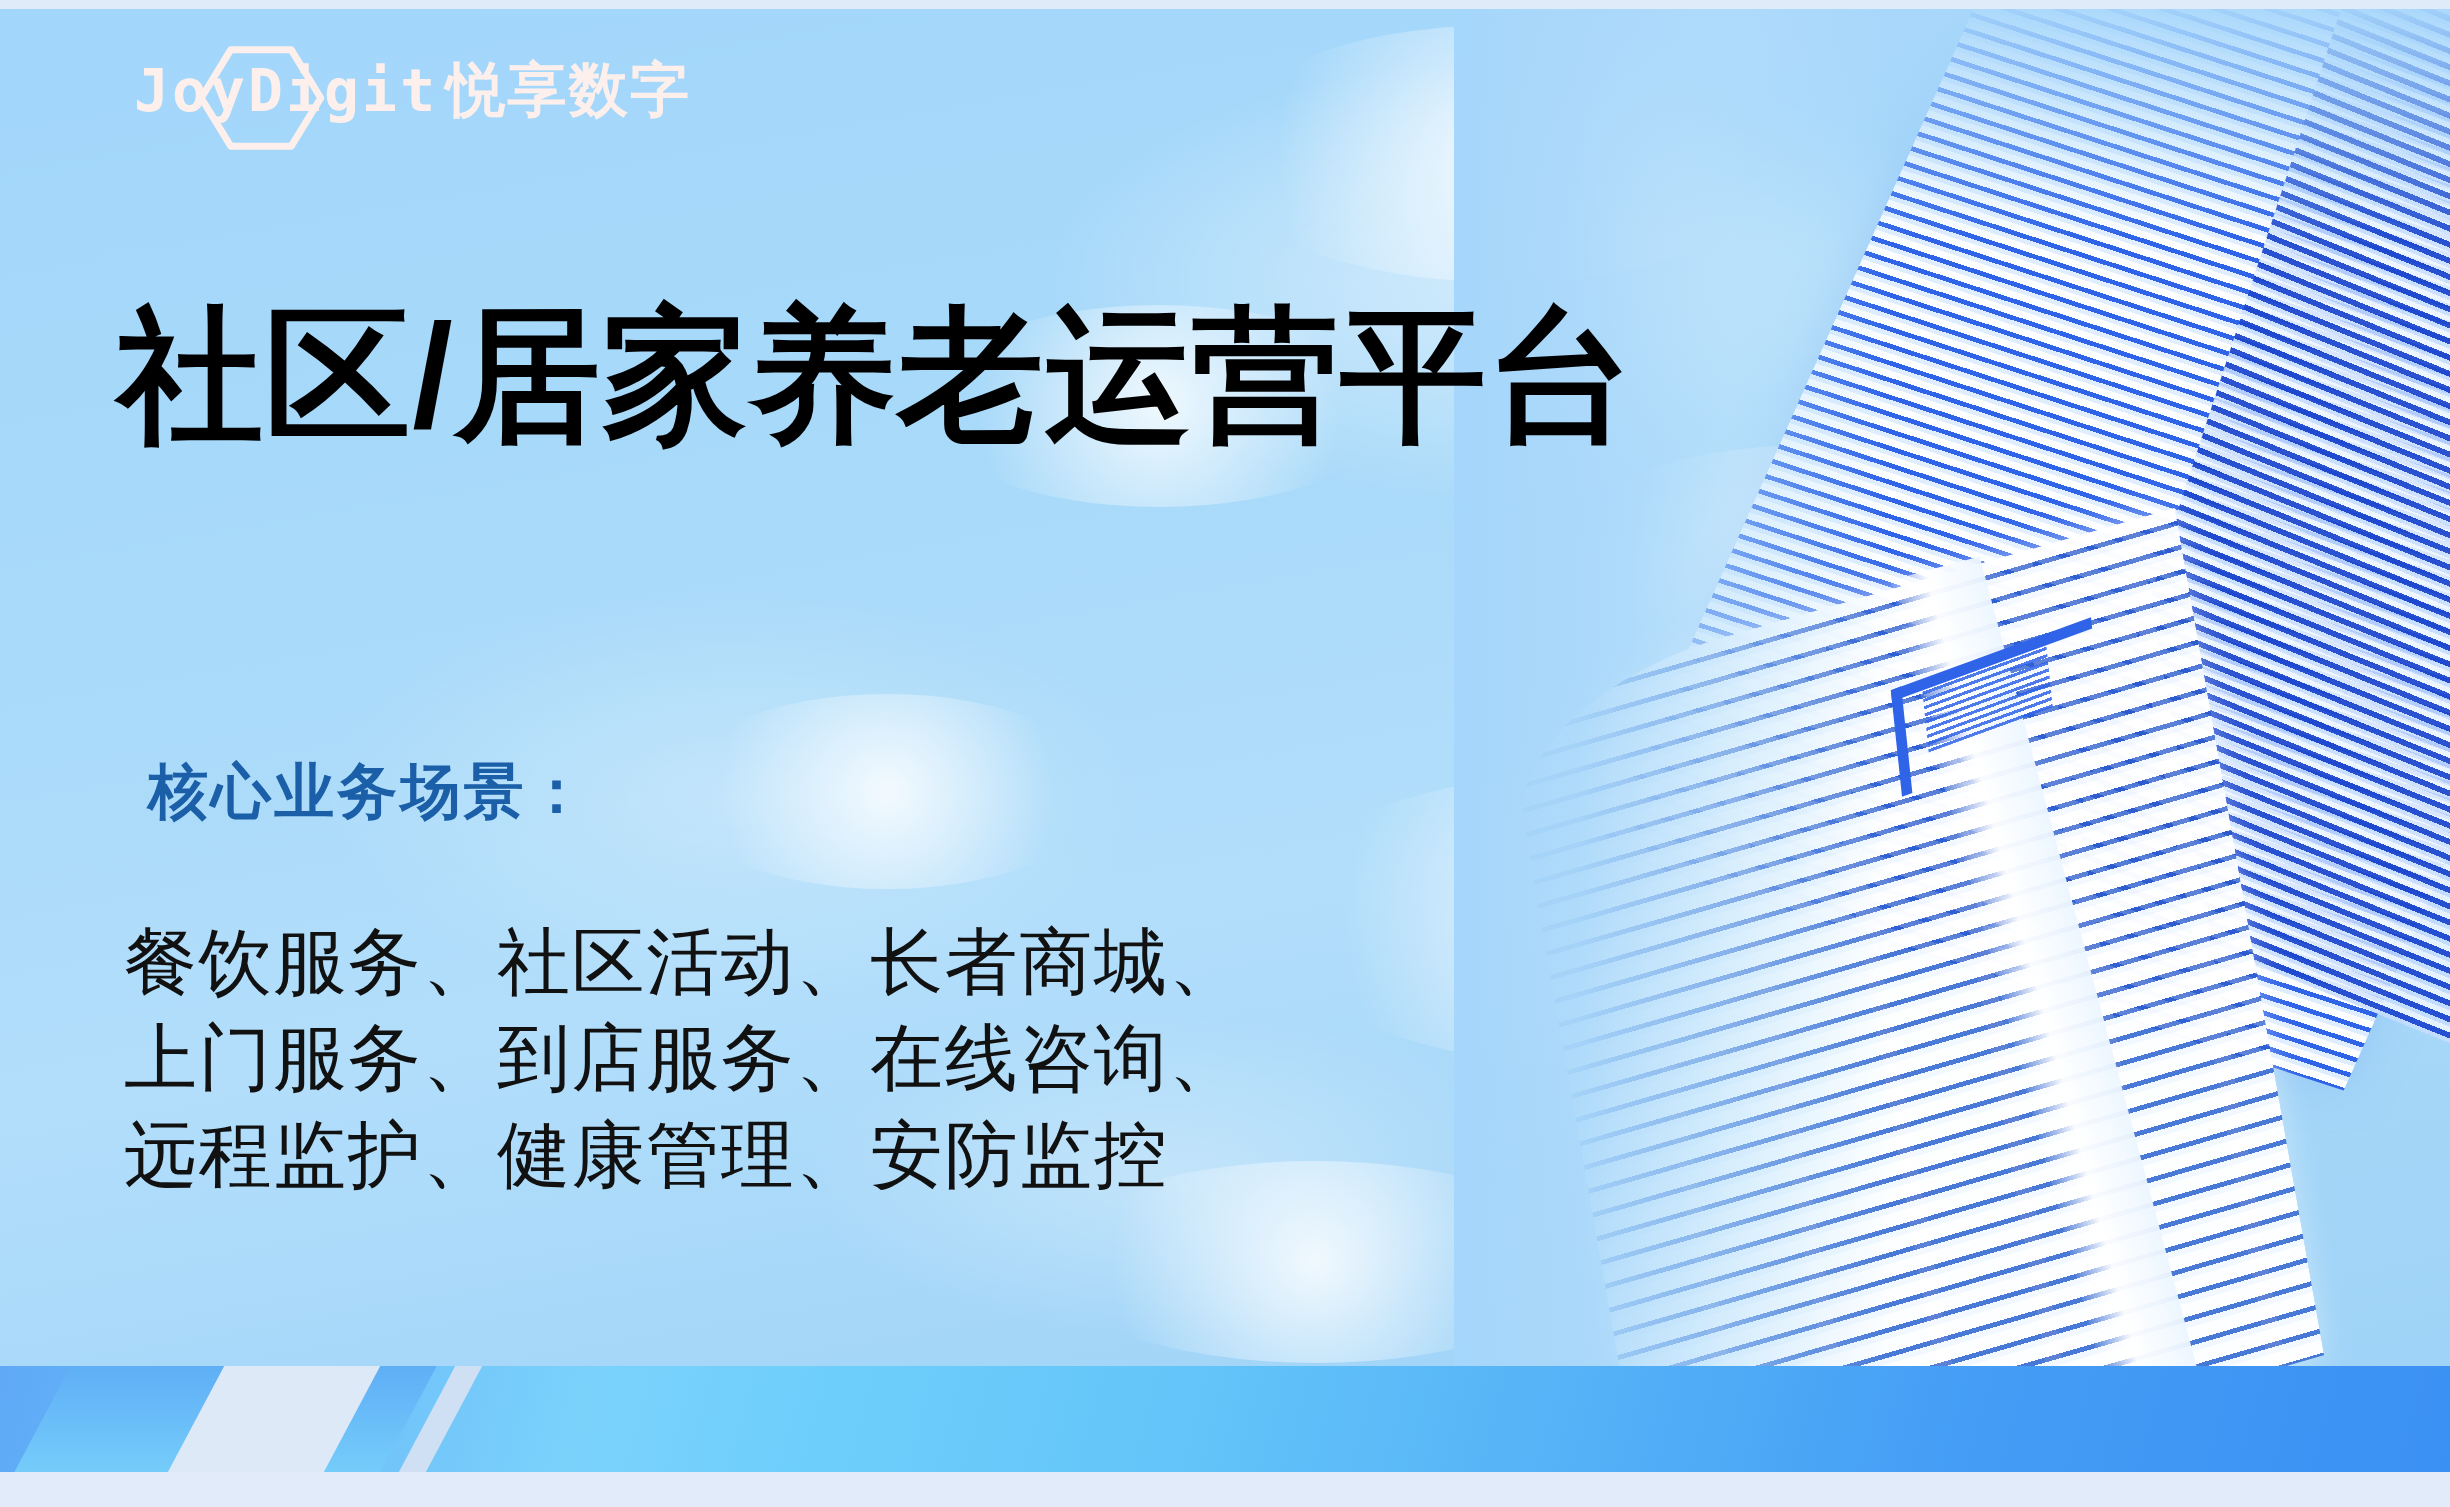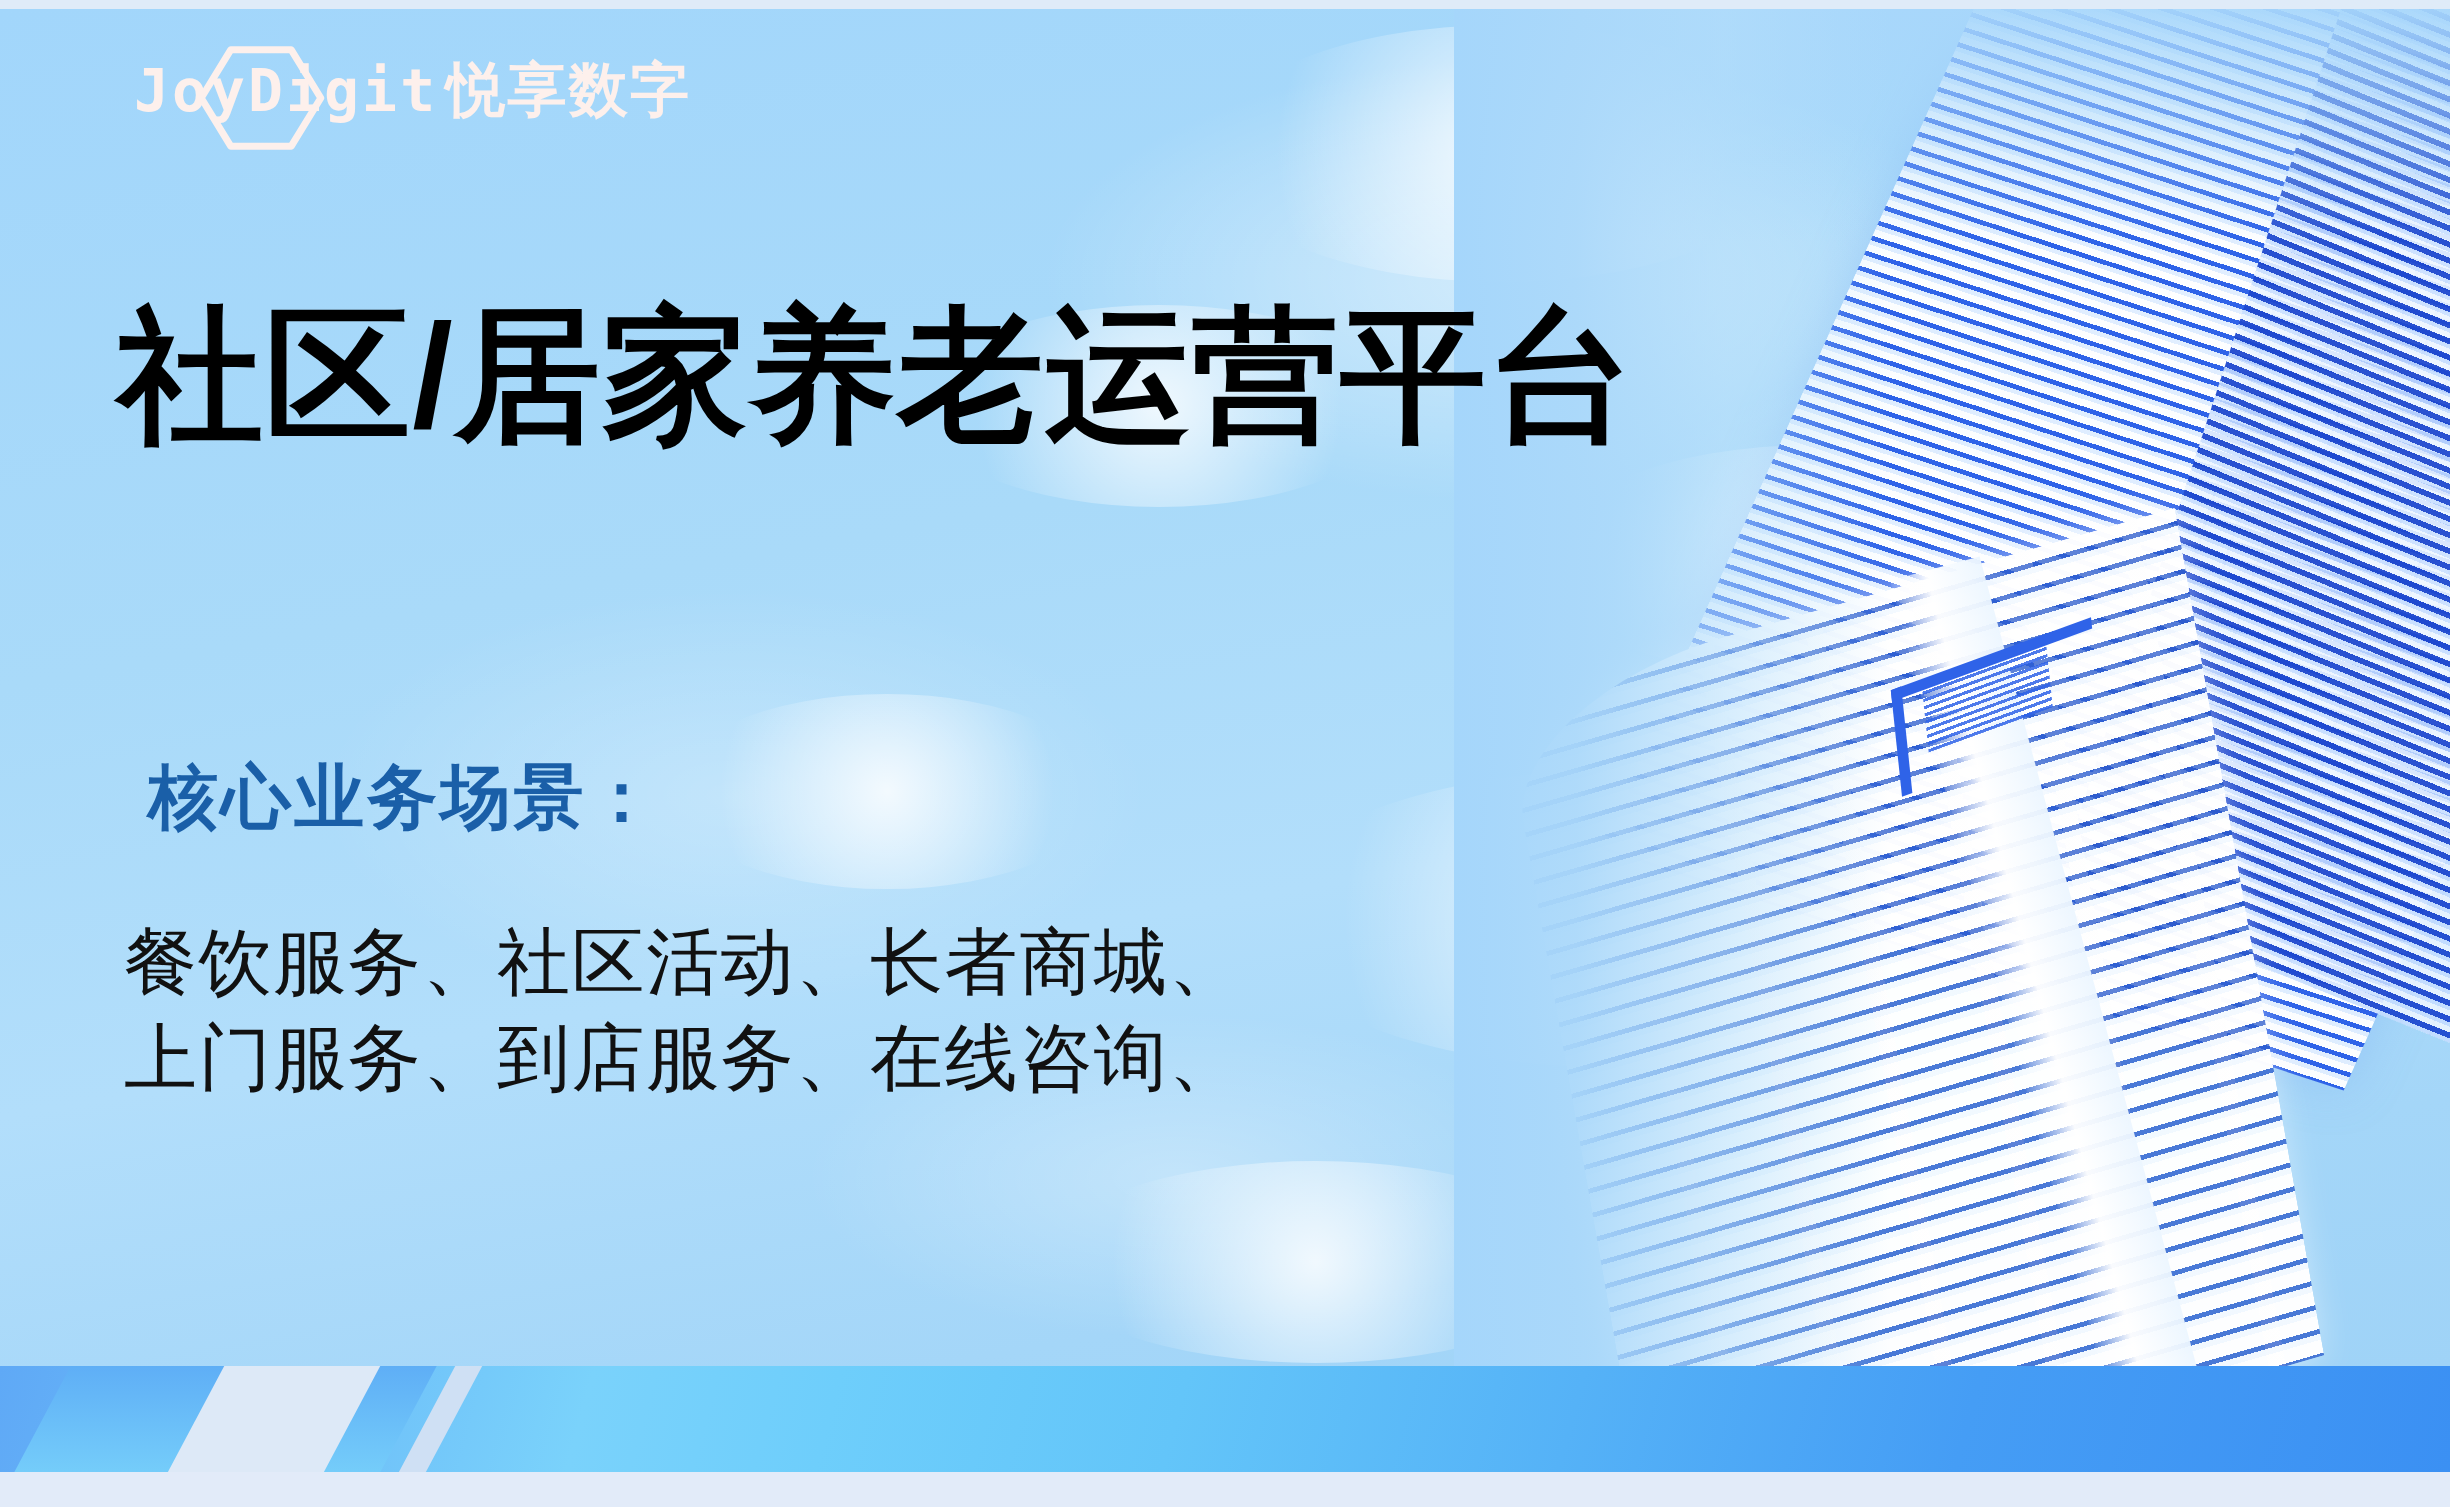--- a/index.html
+++ b/index.html
@@ -238,21 +238,21 @@
     line-height: 1.08;
     white-space: nowrap;
     margin-top: 40px;
   }
 
   
   .sec-heading {
     position: absolute;
     left: 148px; top: 762px;
     z-index: 10;
-    font-size: 70px;
+    font-size: 60px;
     font-weight: 900;
     color: #1a5fa8;
     letter-spacing: 3.1px;
     line-height: 1;
     white-space: nowrap;
   }
 
   
   .body-list {
     position: absolute;
@@ -349,20 +349,21 @@
     <div class="logo-cn">悦享数字</div>
   </div>
 
   <div class="headline">社区/居家养老运营平台</div>
 
   <div class="sec-heading">核心业务场景：</div>
 
   <div class="body-list">
     <div class="body-line">餐饮服务、社区活动、长者商城、</div>
     <div class="body-line">上门服务、到店服务、在线咨询、</div>
+    <div class="body-line">远程监护、健康管理、安防监控</div>
   </div>
 
   <div class="bottom-band">
     <div class="band-notch"></div>
     <div class="band-slash slash-1"></div>
     <div class="band-slash slash-2"></div>
   </div>
 
   <div class="footer-strip"></div>
 

